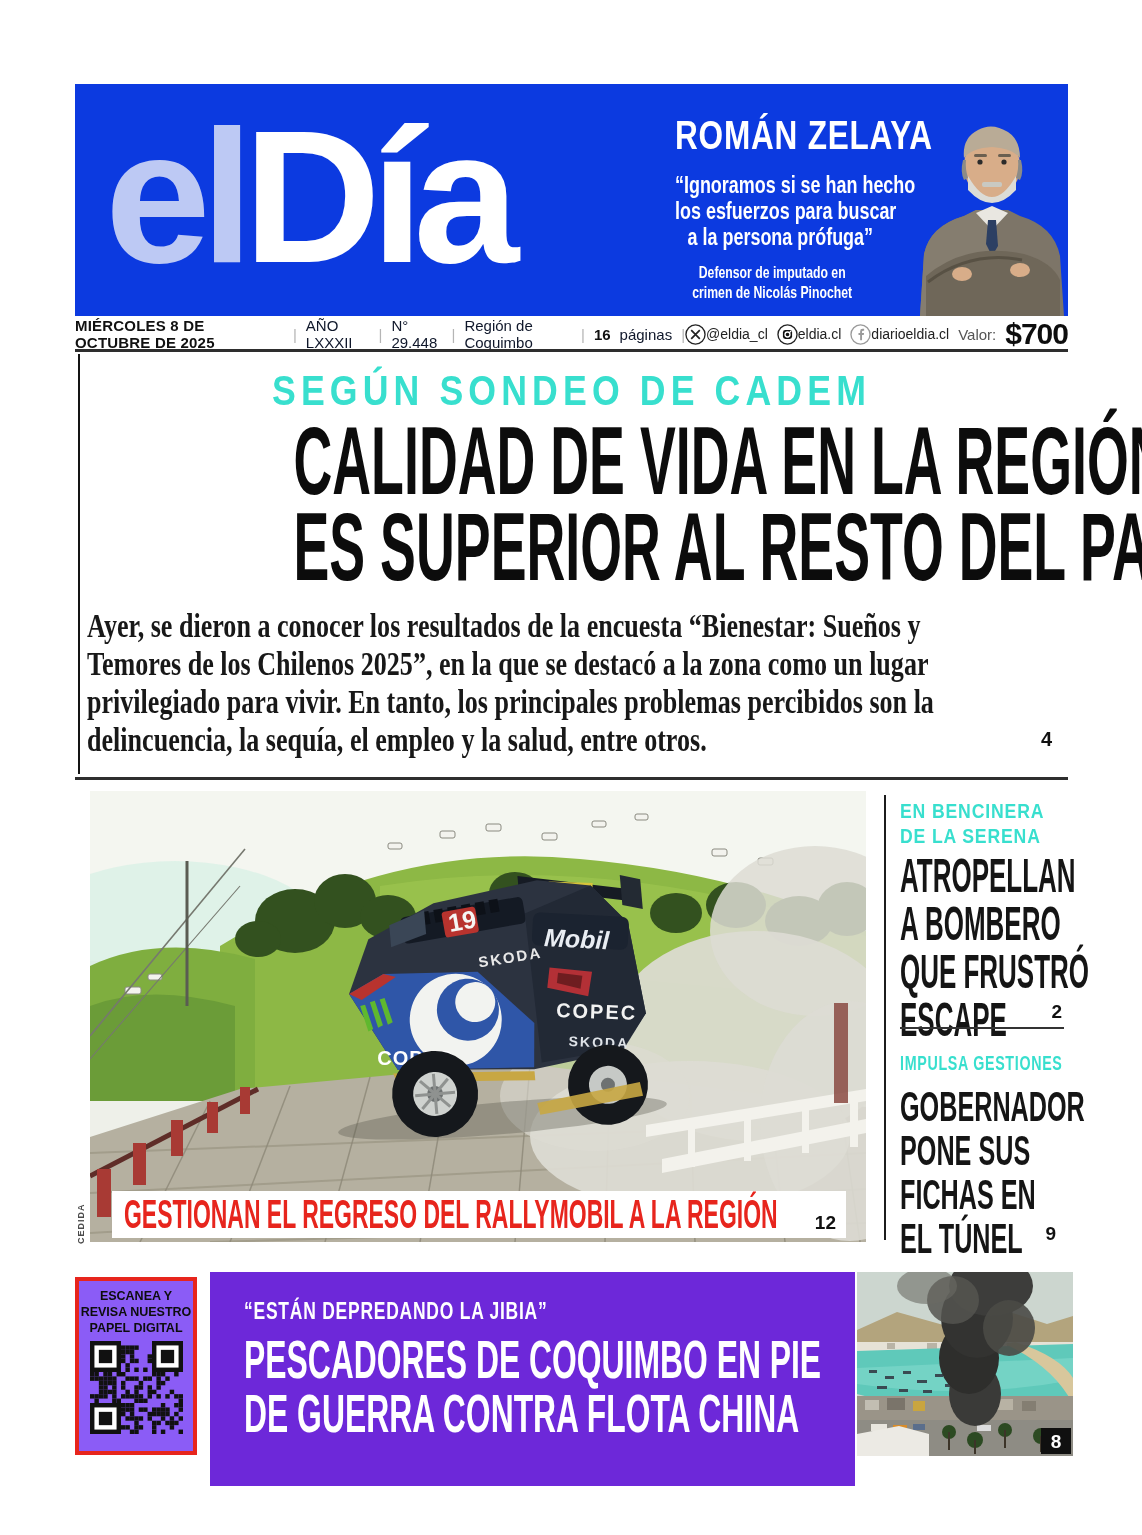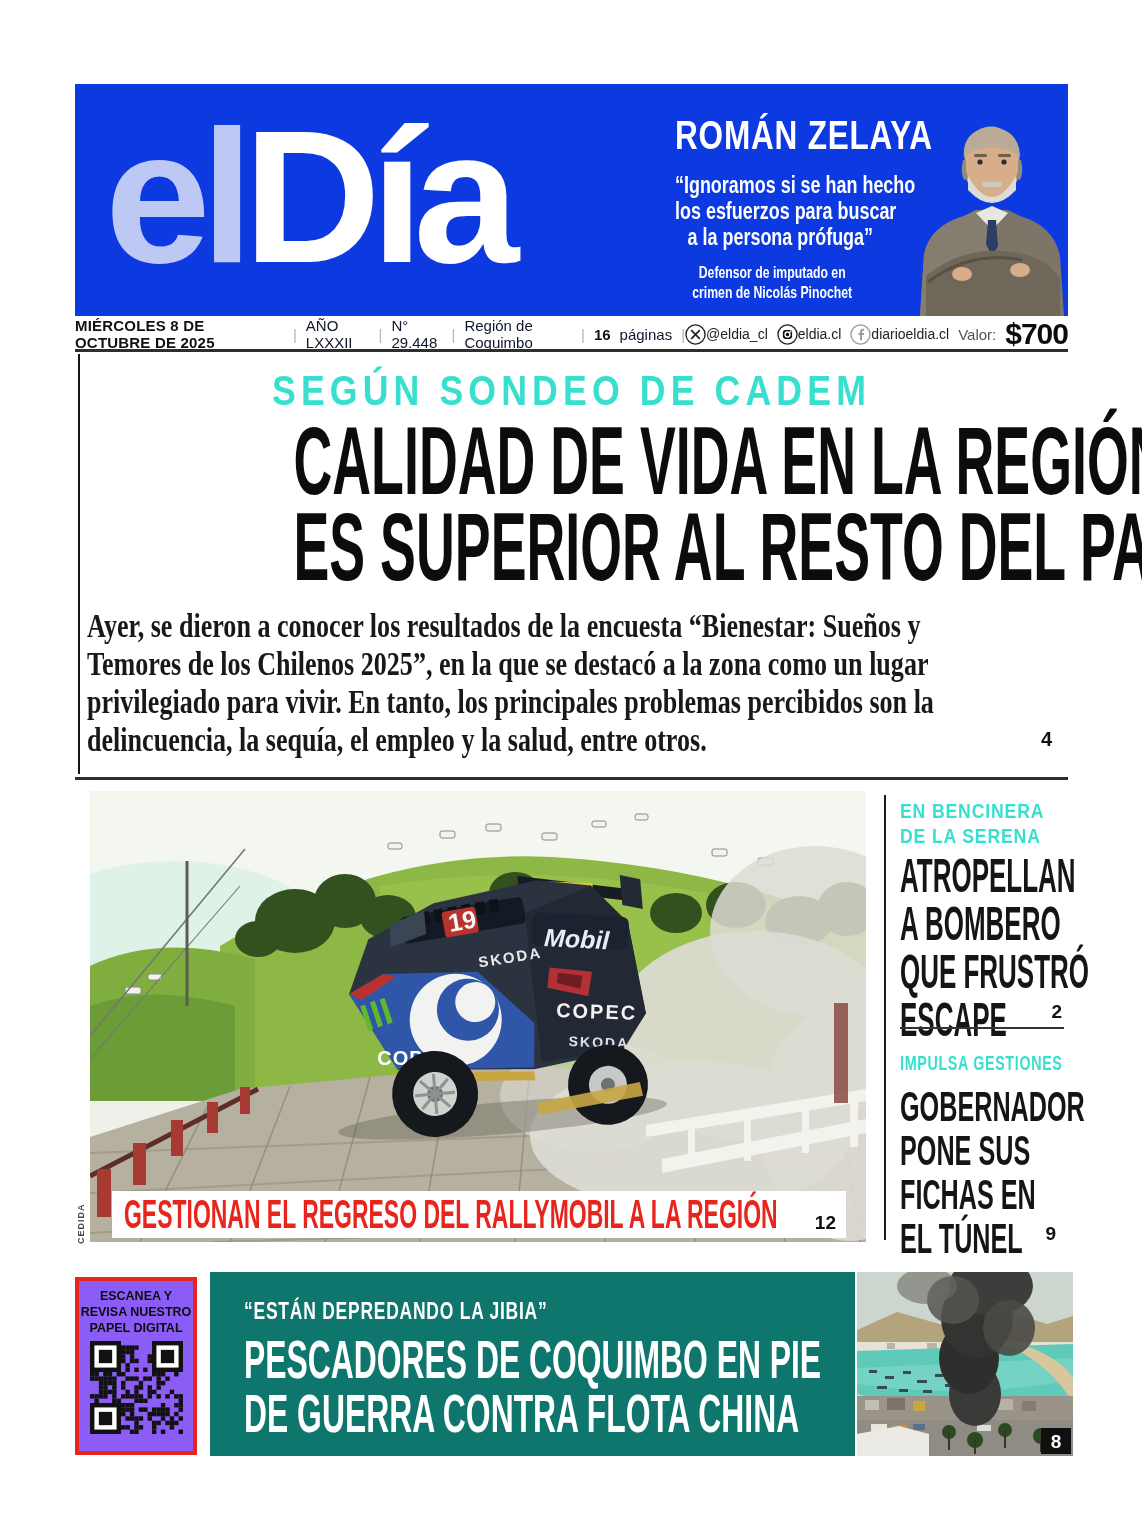--- a/index.html
+++ b/index.html
@@ -65,21 +65,21 @@
   .sb-rule{top:232px;left:0;width:164px;height:2px;background:#333;}
   .sb-kicker2{top:255px;}
   .sb-h2{top:290px;}
   .sb-h2 div{font-size:42px;line-height:44px;font-weight:700;color:#151515;transform:scaleX(.6);}
   .sb-page2{top:428px;right:12px;font-size:19px;font-weight:800;}
   
   .qr-box{left:75px;top:1277px;width:122px;height:178px;background:#8b5cf6;border:4px solid #e7251d;
           box-sizing:border-box;text-align:center;}
   .qr-text{margin-top:7px;font-size:12.5px;line-height:16px;font-weight:800;color:#0d0d0d;}
   .qr-svg{margin-top:5px;}
-  .teal-band{left:210px;top:1272px;width:645px;height:184px;background:#0f766e;color:#fff;}
+  .teal-band{left:210px;top:1272px;width:645px;height:214px;background:#6d28d9;color:#fff;}
   .tb-kicker{left:34px;top:26px;font-size:23px;font-weight:800;letter-spacing:1px;transform-origin:left center;transform:scaleX(.76);}
   .tb-h{left:34px;top:60px;}
   .tb-h div{font-size:54px;line-height:54px;font-weight:800;transform:scaleX(.59);}
   .harbor{left:857px;top:1272px;width:216px;height:184px;overflow:hidden;}
   .harbor svg{display:block;width:216px;height:184px;}
 </style>
 </head>
 <body>
 
 <div class="page">

